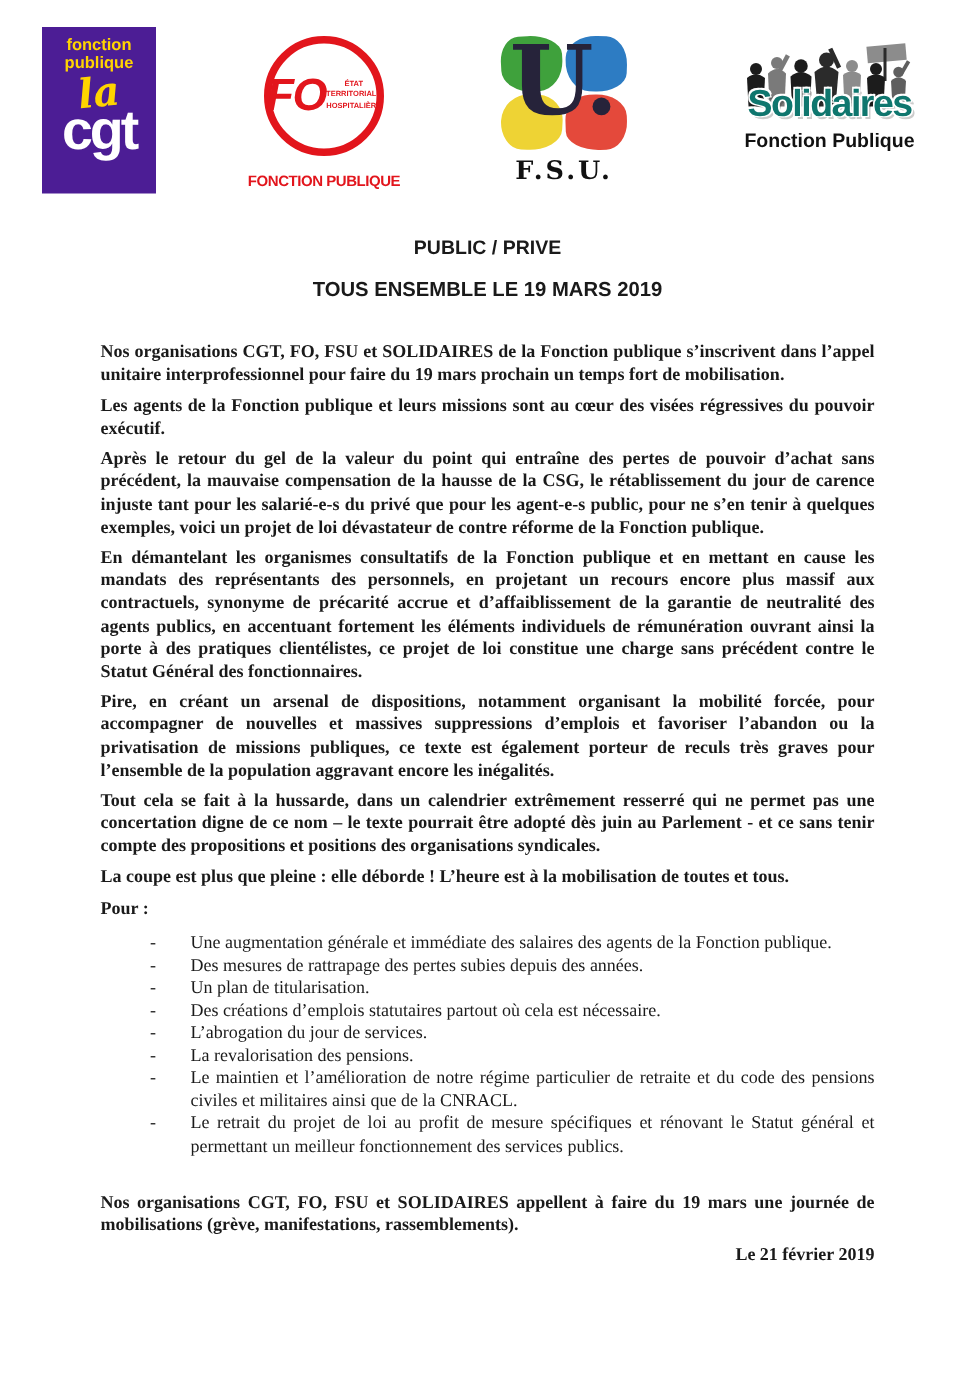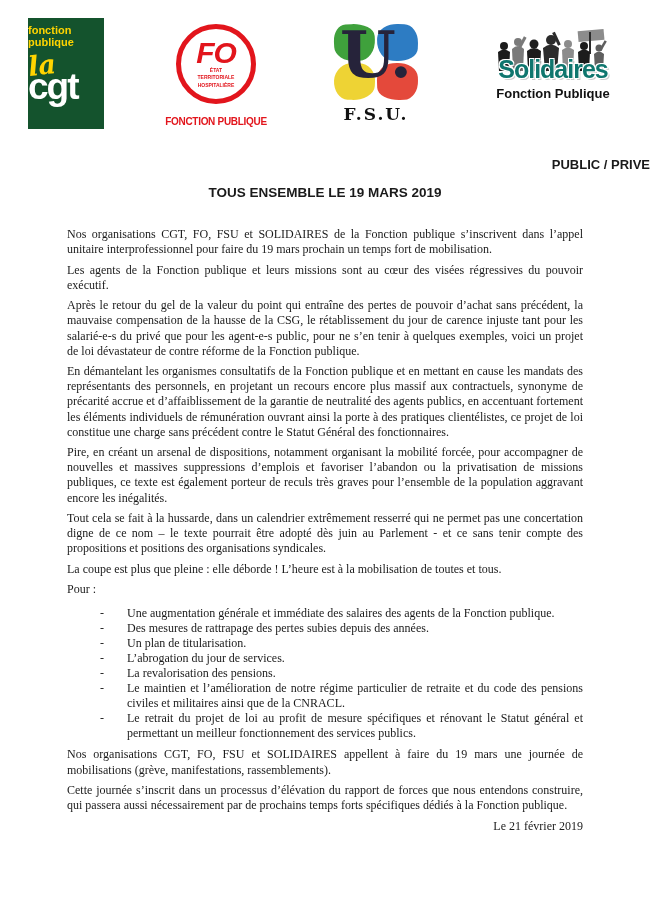--- a/index.html
+++ b/index.html
@@ -19,22 +19,23 @@
     display: flex;
     justify-content: space-between;
     align-items: flex-start;
     padding: 18px 30px 0 28px;
     height: 132px;
   }
 
   
   .logo-cgt {
     width: 76px; height: 111px;
-    background: #14532d;
+    background: #4c1d95;
     padding-top: 7px;
+    text-align: center;
     overflow: hidden;
   }
   .cgt-top {
     font-family: "Liberation Sans", sans-serif;
     font-weight: bold;
     font-size: 11px;
     line-height: 1.05;
     color: #ffd400;
   }
   .cgt-la {
@@ -56,21 +57,21 @@
     color: #ffffff;
     margin-top: -4px;
   }
 
   
   .logo-fo { width: 100px; display: flex; flex-direction: column; align-items: center; padding-top: 6px; }
   .fo-circle {
     width: 80px; height: 80px;
     border: 5px solid #e2151c;
     border-radius: 50%;
-    display: flex; flex-direction: column; align-items: center; justify-content: center;
+    display: flex; flex-direction: row; align-items: center; justify-content: center;
   }
   .fo-acronym {
     font-family: "Liberation Sans", sans-serif;
     font-weight: 900; font-style: italic;
     font-size: 30px; line-height: 28px;
     color: #e2151c; letter-spacing: -1px;
   }
   .fo-small {
     font-family: "Liberation Sans", sans-serif;
     font-weight: bold; font-size: 5px; line-height: 1.5;
@@ -138,34 +139,34 @@
     color: #111111;
   }
 
   
   .h-line1, .h-line2 {
     text-align: center;
     font-family: "Liberation Sans", sans-serif;
     font-weight: bold;
     color: #1a1a1a;
   }
-  .h-line1 { font-size: 13px; margin-top: 25px; text-align: right; }
+  .h-line1 { font-size: 13px; margin-top: 25px; }
   .h-line2 { font-size: 13.5px; margin-top: 13px; margin-bottom: 27px; }
 
   
   .body-text {
     margin: 0 67px;
     font-size: 12px;
     line-height: 15.1px;
     text-align: justify;
   }
-  .body-text p { margin-bottom: 5.5px; }
+  .body-text p { margin-bottom: 5.5px; font-weight: bold; }
   .bullet-list {
     list-style: none;
-    margin: 8px 0 6px;
+    margin: 8px 0 22px;
     padding-left: 32px;
   }
   .bullet-list li {
     position: relative;
     padding-left: 28px;
     text-align: justify;
   }
   .bullet-list li::before {
     content: "-";
     position: absolute;
@@ -252,23 +253,23 @@
     <p>Après le retour du gel de la valeur du point qui entraîne des pertes de pouvoir d’achat sans précédent, la mauvaise compensation de la hausse de la CSG, le rétablissement du jour de carence injuste tant pour les salarié-e-s du privé que pour les agent-e-s public, pour ne s’en tenir à quelques exemples, voici un projet de loi dévastateur de contre réforme de la Fonction publique.</p>
     <p>En démantelant les organismes consultatifs de la Fonction publique et en mettant en cause les mandats des représentants des personnels, en projetant un recours encore plus massif aux contractuels, synonyme de précarité accrue et d’affaiblissement de la garantie de neutralité des agents publics, en accentuant fortement les éléments individuels de rémunération ouvrant ainsi la porte à des pratiques clientélistes, ce projet de loi constitue une charge sans précédent contre le Statut Général des fonctionnaires.</p>
     <p>Pire, en créant un arsenal de dispositions, notamment organisant la mobilité forcée, pour accompagner de nouvelles et massives suppressions d’emplois et favoriser l’abandon ou la privatisation de missions publiques, ce texte est également porteur de reculs très graves pour l’ensemble de la population aggravant encore les inégalités.</p>
     <p>Tout cela se fait à la hussarde, dans un calendrier extrêmement resserré qui ne permet pas une concertation digne de ce nom – le texte pourrait être adopté dès juin au Parlement - et ce sans tenir compte des propositions et positions des organisations syndicales.</p>
     <p>La coupe est plus que pleine : elle déborde ! L’heure est à la mobilisation de toutes et tous.</p>
     <p>Pour :</p>
     <ul class="bullet-list">
       <li>Une augmentation générale et immédiate des salaires des agents de la Fonction publique.</li>
       <li>Des mesures de rattrapage des pertes subies depuis des années.</li>
       <li>Un plan de titularisation.</li>
+      <li>Des créations d’emplois statutaires partout où cela est nécessaire.</li>
       <li>L’abrogation du jour de services.</li>
       <li>La revalorisation des pensions.</li>
       <li>Le maintien et l’amélioration de notre régime particulier de retraite et du code des pensions civiles et militaires ainsi que de la CNRACL.</li>
       <li>Le retrait du projet de loi au profit de mesure spécifiques et rénovant le Statut général et permettant un meilleur fonctionnement des services publics.</li>
     </ul>
     <p>Nos organisations CGT, FO, FSU et SOLIDAIRES appellent à faire du 19 mars une journée de mobilisations (grève, manifestations, rassemblements).</p>
-    <p>Cette journée s’inscrit dans un processus d’élévation du rapport de forces que nous entendons construire, qui passera aussi nécessairement par de prochains temps forts spécifiques dédiés à la Fonction publique.</p>
     <p class="date-line">Le 21 février 2019</p>
   </main>
 
 </div>
 
 </body></html>

